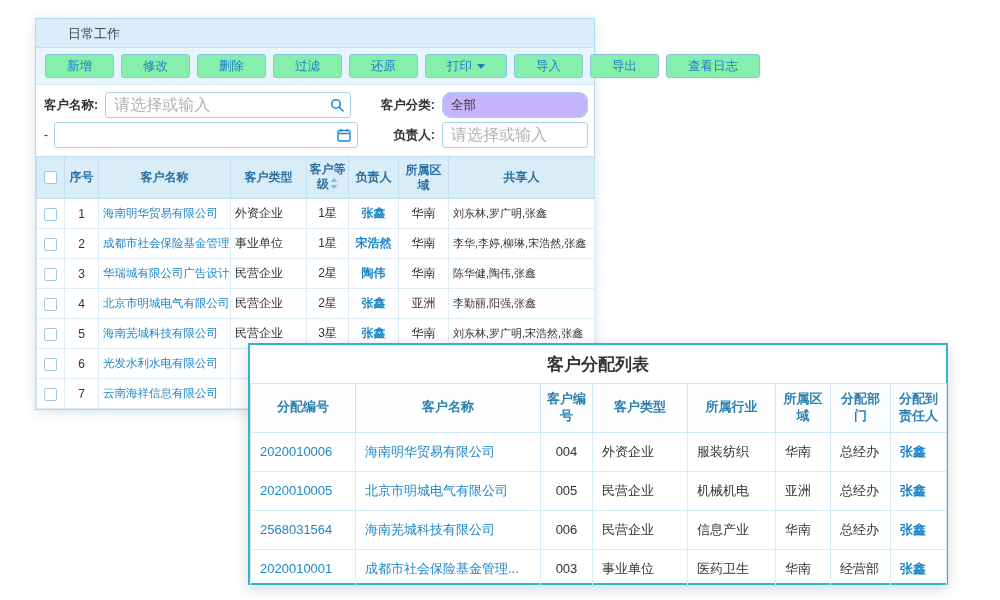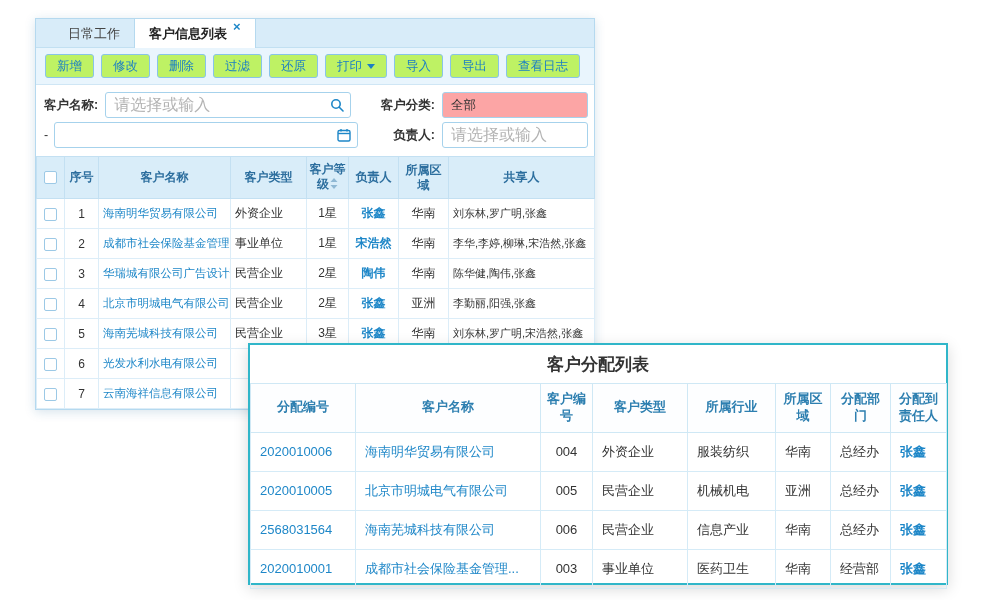--- a/index.html
+++ b/index.html
@@ -14,42 +14,42 @@
     border-bottom:1px solid #c2e0f2; }
   .tab { height:29px; display:flex; align-items:center; padding:0 14px;
     font-size:13px; color:#444; cursor:pointer; }
   .tab.active { background:#fff; font-weight:bold; color:#222;
     border-left:1px solid #b5d9ef; border-right:1px solid #b5d9ef; }
   .tab-close { color:#1e87c8; font-weight:bold; font-size:13px; margin-left:6px;
     align-self:flex-start; margin-top:1px; line-height:14px; }
 
   .toolbar { background:#e9f5fd; padding:6px 9px; display:flex; gap:7px; align-items:center;
     border-bottom:1px solid #cfe6f5; }
-  .btn { background:#bef264; border:1px solid #88c4e8; color:#1b7fc4; border-radius:3px;
-    font-size:12.5px; height:24px; padding:0 11px; display:flex; align-items:center; gap:5px;
+  .btn { background:#86efac; border:1px solid #88c4e8; color:#1b7fc4; border-radius:3px;
+    font-size:12.5px; height:24px; padding:0 21px; display:flex; align-items:center; gap:5px;
     cursor:pointer; white-space:nowrap; }
   .caret { width:0; height:0; border-left:4px solid transparent; border-right:4px solid transparent;
     border-top:5px solid #1b7fc4; display:inline-block; }
 
   .filters { background:#fff; padding:5px 6px 6px 8px; }
   .frow { display:flex; align-items:center; height:30px; font-size:12.5px; }
   .flabel { font-weight:bold; color:#333; margin-right:7px; white-space:nowrap; }
   .dash { color:#333; margin-right:6px; }
   .field { position:relative; display:flex; align-items:center; }
   .field input { width:100%; height:26px; border:1px solid #a6d2ec; border-radius:3px;
     padding:0 26px 0 8px; font-size:16px; color:#333; outline:none;
     font-family:"Liberation Sans","DejaVu Sans",sans-serif; }
   .field input::placeholder { color:#b3b3b3; }
   .field .ficon { position:absolute; right:7px; top:6px; }
   .w-name { width:246px; }
   .w-date { width:304px; }
   .w-right { width:146px; }
   .rgroup { margin-left:auto; display:flex; align-items:center; }
-  .selectbox { width:146px; height:26px; border:1px solid #a6d2ec; border-radius:3px;
-    background:#fca5a5; display:flex; align-items:center; padding:0 8px; font-size:12.5px; color:#333;
+  .selectbox { width:146px; height:26px; border:1px solid #a6d2ec; border-radius:9px;
+    background:#c4b5fd; display:flex; align-items:center; padding:0 8px; font-size:12.5px; color:#333;
     cursor:pointer; }
 
   table.t1 { width:558px; border-collapse:collapse; table-layout:fixed; }
   .t1 th { background:#d9edf9; color:#2c6e9e; font-weight:bold; font-size:12px;
     border:1px solid #c3e0f2; padding:4px 2px; height:42px; line-height:1.25; text-align:center; }
   .t1 td { border:1px solid #dcedf8; font-size:12px; color:#333; height:30px;
     padding:0 4px; white-space:nowrap; overflow:hidden; }
   .t1 .c-center { text-align:center; }
   .t1 .td-name { font-size:11.5px; }
   .t1 .td-shared { font-size:11px; }
@@ -74,24 +74,20 @@
 </head>
 <body>
 
 <div class="canvas">
 
   <div class="panel1">
 
     <div class="tabbar">
       <div class="tab">
         <span>日常工作</span>
-      </div>
-      <div class="tab active">
-        <span>客户信息列表</span>
-        <span class="tab-close">×</span>
       </div>
     </div>
 
     <div class="toolbar">
       <div class="btn">
           <span>新增</span>
         </div>
       <div class="btn">
           <span>修改</span>
         </div>

